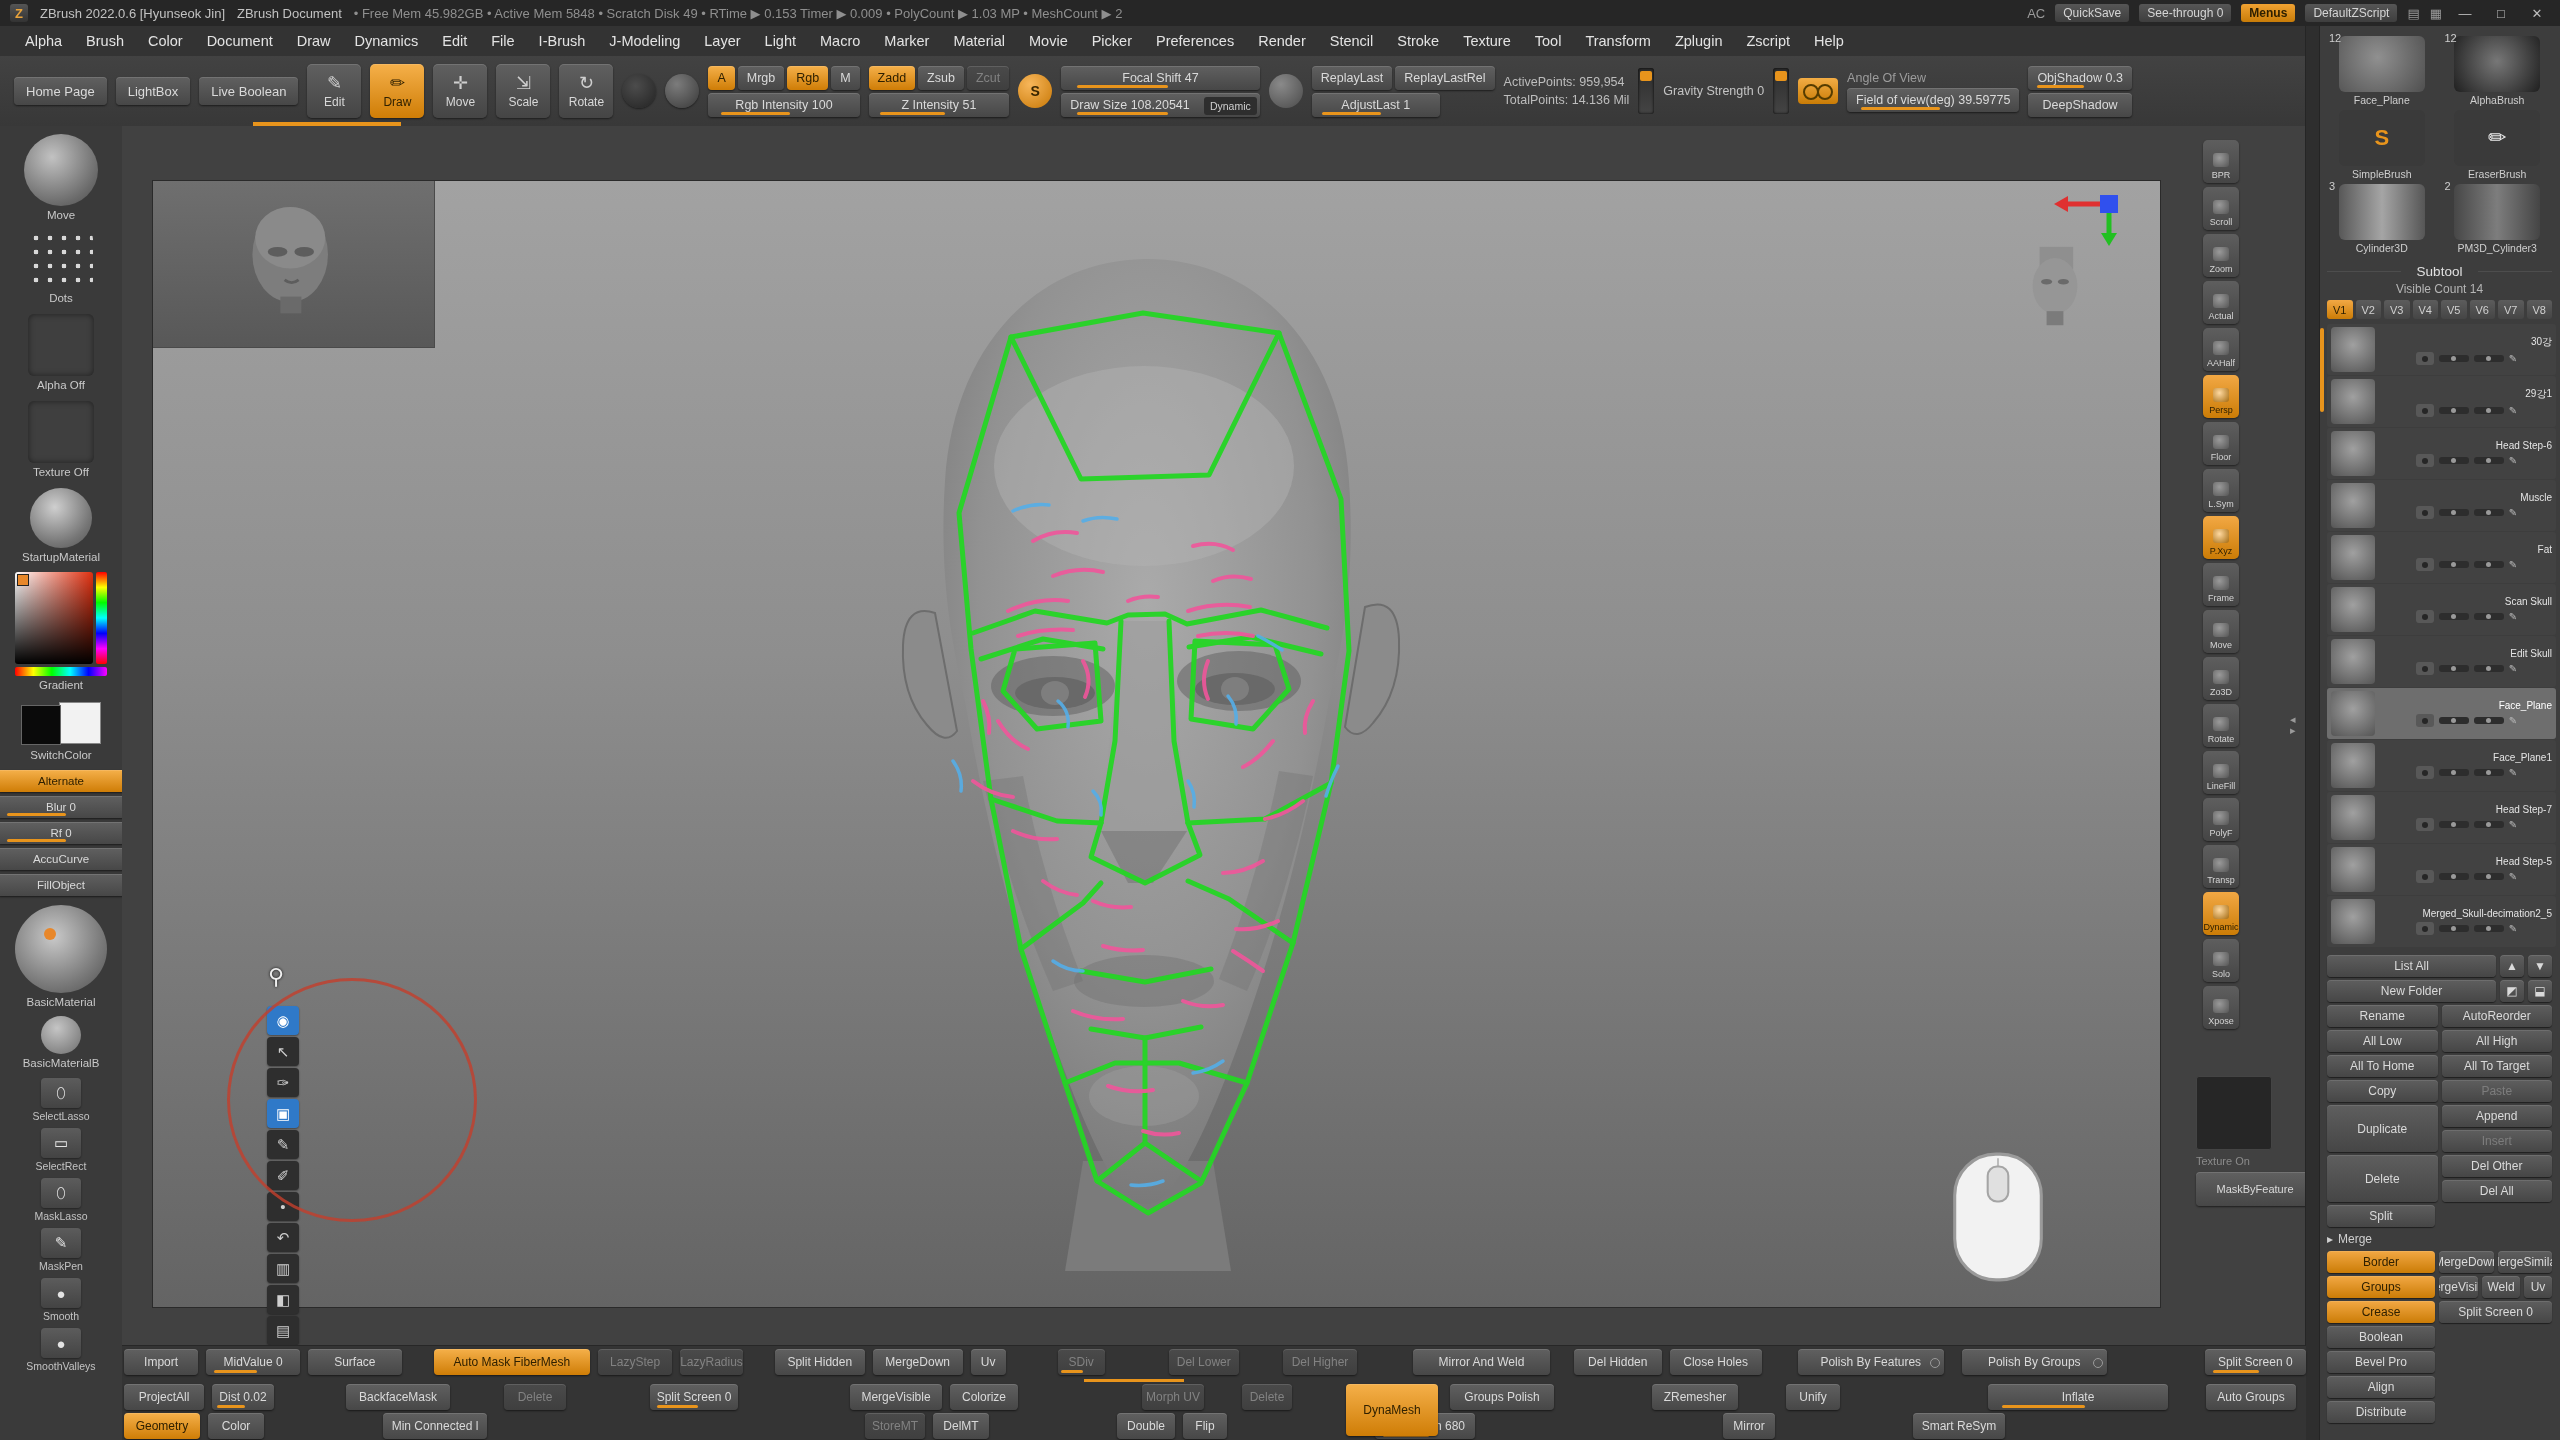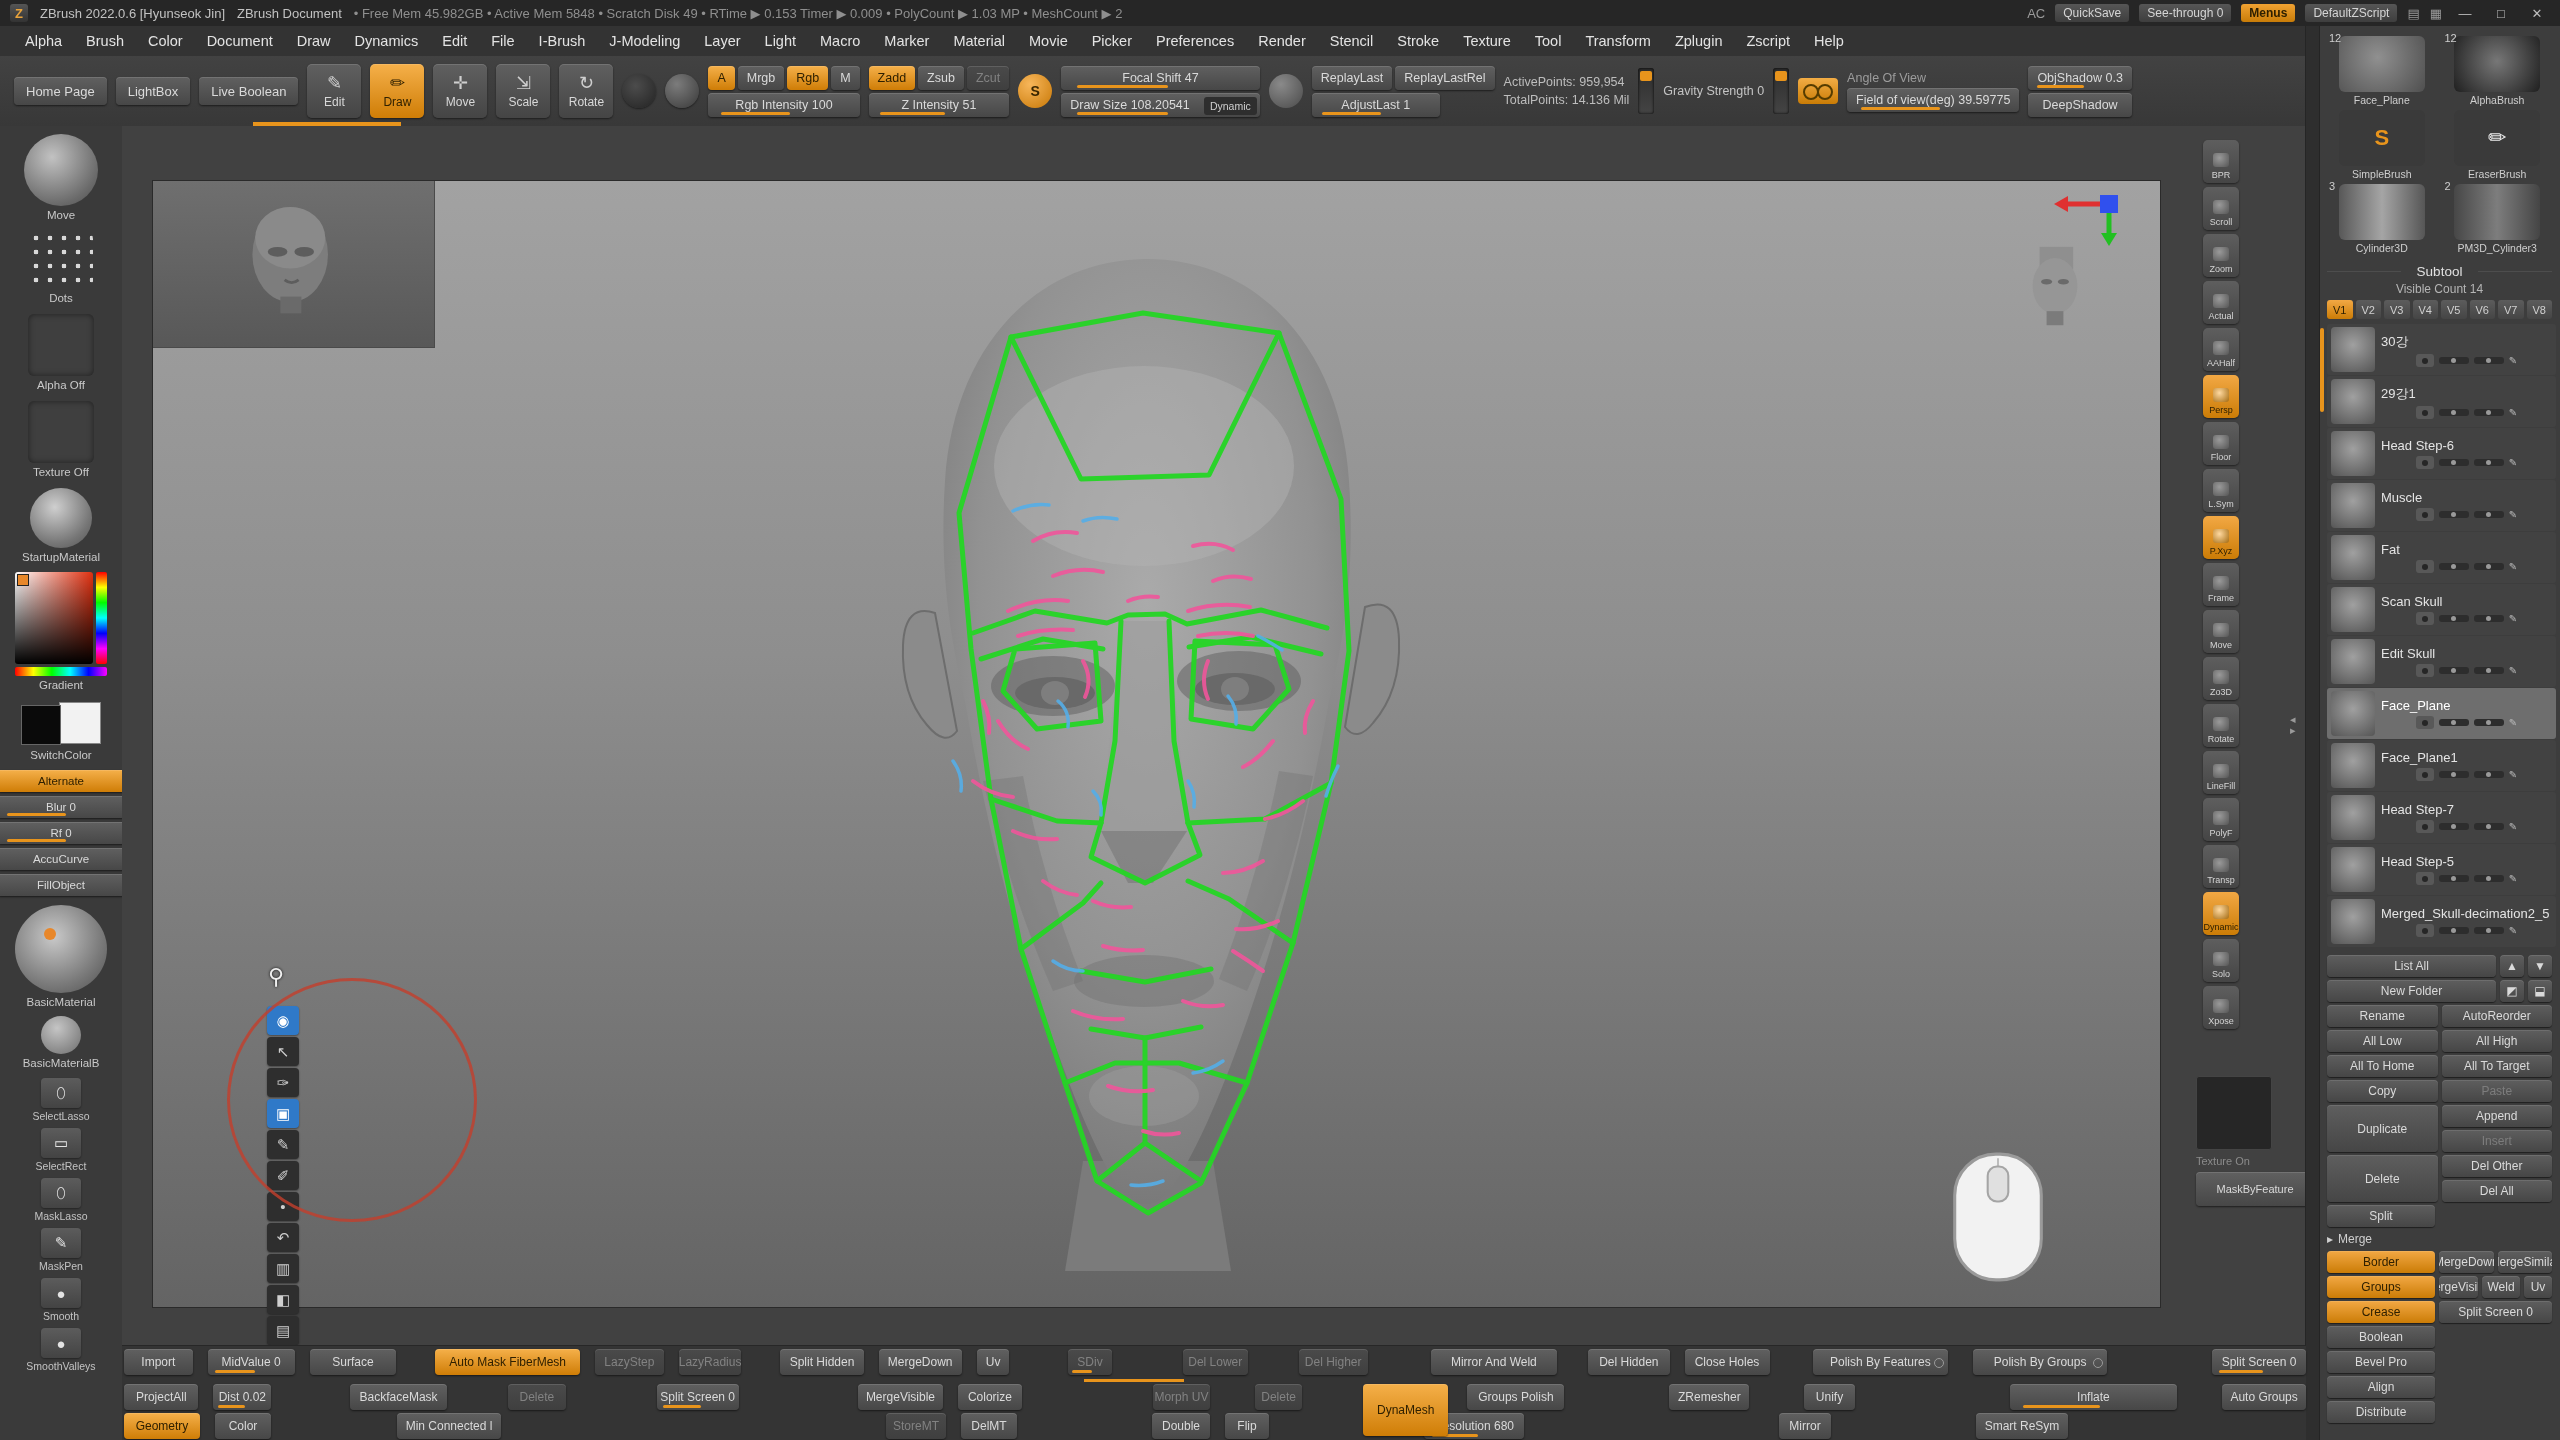--- a/index.html
+++ b/index.html
@@ -131,42 +131,42 @@
   .vtabs{display:flex;gap:3px;padding:0 8px 5px;}
   .vtab{flex:1;height:19px;border-radius:3px;background:linear-gradient(#5c5c5c,#454545);display:flex;align-items:center;justify-content:center;
         font-size:11px;color:#d0d0d0;}
   .vtab.on{background:linear-gradient(#f2a844,#cb7c06);color:#2f2000;}
   .st-list{position:relative;display:flex;flex-direction:column;gap:1px;padding:0 4px 0 8px;}
   .st-scroll{position:absolute;left:1px;top:4px;width:4px;height:84px;background:#e8941c;border-radius:2px;}
   .st-row{display:flex;gap:6px;height:51px;align-items:center;background:#424242;border-radius:3px;padding:0 4px;}
   .st-row.selected{background:#6e6e6e;}
   .st-thumb{width:44px;height:45px;border-radius:4px;background:radial-gradient(circle at 50% 40%,#a0a0a0,#555);flex:0 0 auto;}
   .st-mid{flex:1;display:flex;flex-direction:column;gap:3px;min-width:0;}
-  .st-name{font-size:13px;color:#e4e4e4;text-align:left;white-space:nowrap;overflow:hidden;text-overflow:ellipsis;}
+  .st-name{font-size:10px;color:#e4e4e4;text-align:right;white-space:nowrap;overflow:hidden;text-overflow:ellipsis;}
   .st-row.selected .st-name{color:#ffffff;}
   .st-ctrls{display:flex;align-items:center;justify-content:center;gap:5px;}
   .st-eye{width:18px;height:13px;border-radius:3px;background:#585858;position:relative;}
   .st-eye::after{content:"";position:absolute;left:6px;top:4px;width:6px;height:6px;border-radius:50%;background:#262626;}
   .st-slider{width:30px;height:7px;border-radius:3px;background:#2d2d2d;position:relative;}
   .st-slider::after{content:"";position:absolute;left:12px;top:1px;width:5px;height:5px;border-radius:50%;background:#9a9a9a;}
   .st-pen{font-size:10px;color:#b9b9b9;}
   .st-buttons{display:flex;flex-direction:column;gap:3px;padding:8px 8px 6px;}
   .sb-row{display:flex;gap:4px;}
   .st-btn{position:relative;height:22px;border-radius:4px;background:linear-gradient(#5e5e5e,#464646);box-shadow:0 1px 1px rgba(0,0,0,.5), inset 0 1px 0 rgba(255,255,255,.1);
           display:flex;align-items:center;justify-content:center;font-size:12px;color:#dadada;flex:1;white-space:nowrap;overflow:hidden;}
   .st-btn.sq{flex:0 0 24px;}
   .st-btn.dis{color:#7d7d7d;}
   .st-btn.on{background:linear-gradient(#f2a844,#cb7c06);color:#2f2000;}
   .st-btn.tall{height:47px;}
   .sb-col{display:flex;flex-direction:column;gap:3px;flex:1;}
   .merge-head{display:flex;align-items:center;gap:5px;font-size:12px;color:#cfcfcf;padding:2px 0;}
   .half{flex:0 0 48%;}
   
   .bottom-region{position:absolute;left:122px;right:254px;top:1345px;bottom:0;background:#343434;border-top:1px solid #272727;}
-  .tray{display:flex;align-items:flex-end;gap:15px;padding-left:2px;}
+  .tray{display:flex;align-items:flex-end;gap:8px;padding-left:2px;}
   .tray1{margin-top:3px;}
   .tray .btn{height:26px;font-size:12px;padding:0;}
   .tray .btn.tall{height:52px;margin-bottom:-26px;z-index:3;}
   .tray2{margin-top:9px;}
   .tray3{margin-top:3px;}
   .dot::after{content:"";position:absolute;right:4px;top:9px;width:8px;height:8px;border:1.5px solid #9a9a9a;border-radius:50%;}
   .sdiv-bar{position:absolute;left:962px;top:33px;width:100px;height:3px;background:#e8941c;}
   
 </style>
 </head>

